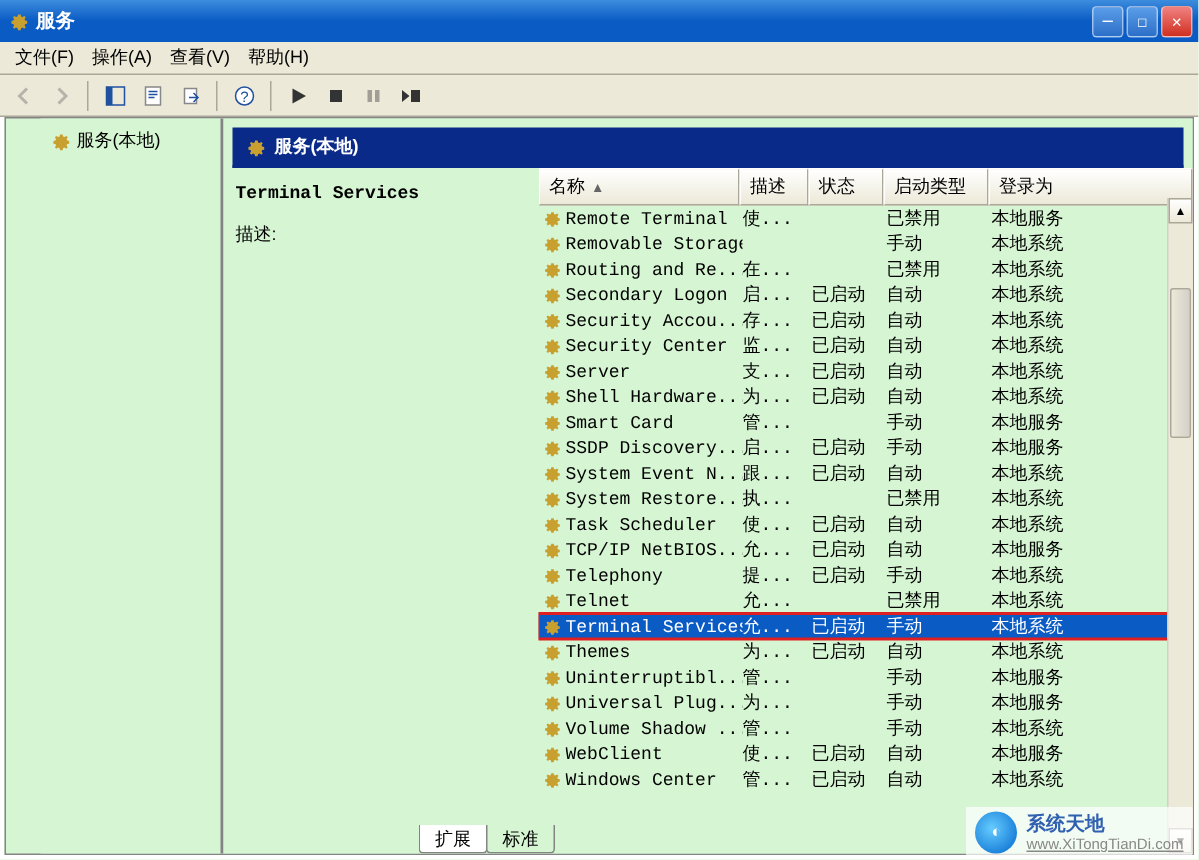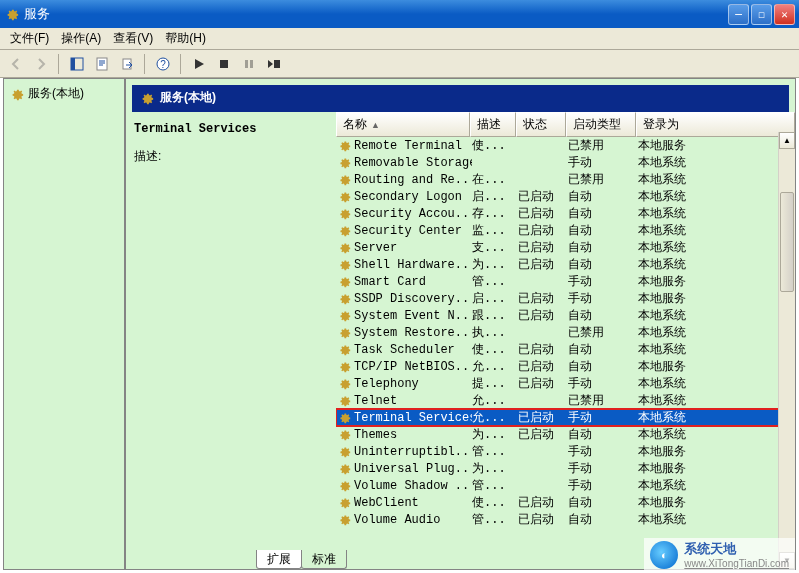--- a/index.html
+++ b/index.html
@@ -1,33 +1,33 @@
 <!DOCTYPE html>
 <html><head>
 <meta charset="utf-8">
 <style>
 * { box-sizing: border-box; margin: 0; padding: 0; }
 body { font-family: "SimSun", "宋体", "MS Sans Serif", sans-serif; font-size: 12px; background: #fff; width: 799px; height: 573px; overflow: hidden; position: relative; }
 
 .titlebar { height: 28px; background: linear-gradient(to bottom, #3c8cde 0%, #0a5bc4 50%, #0a5bc4 100%); display: flex; align-items: center; padding: 0 4px; color: #fff; }
 .titlebar .icon { width: 16px; height: 16px; margin-right: 4px; display: inline-flex; align-items: center; justify-content: center; }
-.titlebar .title { flex: 1; font-weight: normal; font-size: 13px; }
+.titlebar .title { flex: 1; font-weight: bold; font-size: 13px; }
 .titlebar .win-btns { display: flex; gap: 2px; }
 .win-btn { width: 21px; height: 21px; border-radius: 3px; display: flex; align-items: center; justify-content: center; font-family: "Marlett", monospace; font-size: 11px; color: #fff; border: 1px solid rgba(255,255,255,0.5); background: linear-gradient(to bottom, #5a9de8, #2c6fc8); cursor: default; }
 .win-btn.close { background: linear-gradient(to bottom, #f08080, #d03020); }
 
 .menubar { height: 22px; background: #ece9d8; display: flex; align-items: center; padding: 0 4px; border-bottom: 1px solid #aca899; }
 .menubar .menu-item { padding: 16px 6px; cursor: default; }
 
 .toolbar { height: 28px; background: #ece9d8; display: flex; align-items: center; padding: 2px 4px; gap: 2px; border-bottom: 1px solid #aca899; }
 .toolbar .tbtn { width: 23px; height: 22px; display: flex; align-items: center; justify-content: center; border: 1px solid transparent; cursor: default; }
 .toolbar .sep { width: 1px; height: 20px; background: #aca899; margin: 0 4px; }
 .toolbar .tbtn.disabled { opacity: 0.4; }
 
-.content { position: absolute; top: 78px; left: 3px; right: 3px; bottom: 3px; display: flex; border: 1px solid #848484; background: #d6f5d2; }
+.content { position: absolute; top: 78px; left: 3px; right: 3px; bottom: 3px; display: flex; border: 1px solid #848484; background: #d6f5d2; padding-left: 23px; }
 .tree-pane { width: 122px; border-right: 2px solid #848484; background: #d6f5d2; padding: 4px; }
 .tree-node { display: flex; align-items: center; gap: 4px; padding: 2px; }
 .tree-node .gear { width: 14px; height: 14px; }
 
 .detail-pane { flex: 1; display: flex; flex-direction: column; background: #d6f5d2; position: relative; }
 .detail-header { background: #0a2a8a; color: #fff; padding: 4px 8px; font-weight: bold; display: flex; align-items: center; gap: 6px; margin: 6px 6px 0 6px; border-bottom: 2px solid #0a2a8a; }
 .detail-header .gear { width: 14px; height: 14px; }
 
 .detail-body { flex: 1; display: flex; overflow: hidden; }
 .info-col { width: 210px; padding: 10px 8px; font-size: 12px; }
@@ -400,21 +400,21 @@
               <div class="cell" style="width:118px">WebClient</div>
               <div class="cell" style="width:46px">使...</div>
               <div class="cell" style="width:50px">已启动</div>
               <div class="cell" style="width:70px">自动</div>
               <div class="cell" style="flex:1">本地服务</div>
             </div>
             <div class="list-row">
               <svg class="gear" viewBox="0 0 16 16">
                 <path d="M8 5a3 3 0 100 6 3 3 0 000-6zm7 3l-1.5-.3-.5-1.2.9-1.3-1.1-1.1-1.3.9-1.2-.5L10 3H8l-.3 1.5-1.2.5-1.3-.9L4.1 5.2l.9 1.3-.5 1.2L3 8v2l1.5.3.5 1.2-.9 1.3 1.1 1.1 1.3-.9 1.2.5L8 15h2l.3-1.5 1.2-.5 1.3.9 1.1-1.1-.9-1.3.5-1.2L15 10V8z"></path>
               </svg>
-              <div class="cell" style="width:118px">Volume Audio</div>
+              <div class="cell" style="width:118px">Windows Center</div>
               <div class="cell" style="width:46px">管...</div>
               <div class="cell" style="width:50px">已启动</div>
               <div class="cell" style="width:70px">自动</div>
               <div class="cell" style="flex:1">本地系统</div>
             </div>
           </div>
         <div class="scrollbar-v">
           <div class="sb-btn">▲</div>
           <div class="sb-thumb"></div>
           <div class="sb-btn" style="position:absolute;bottom:0;left:0;right:0">▼</div>

